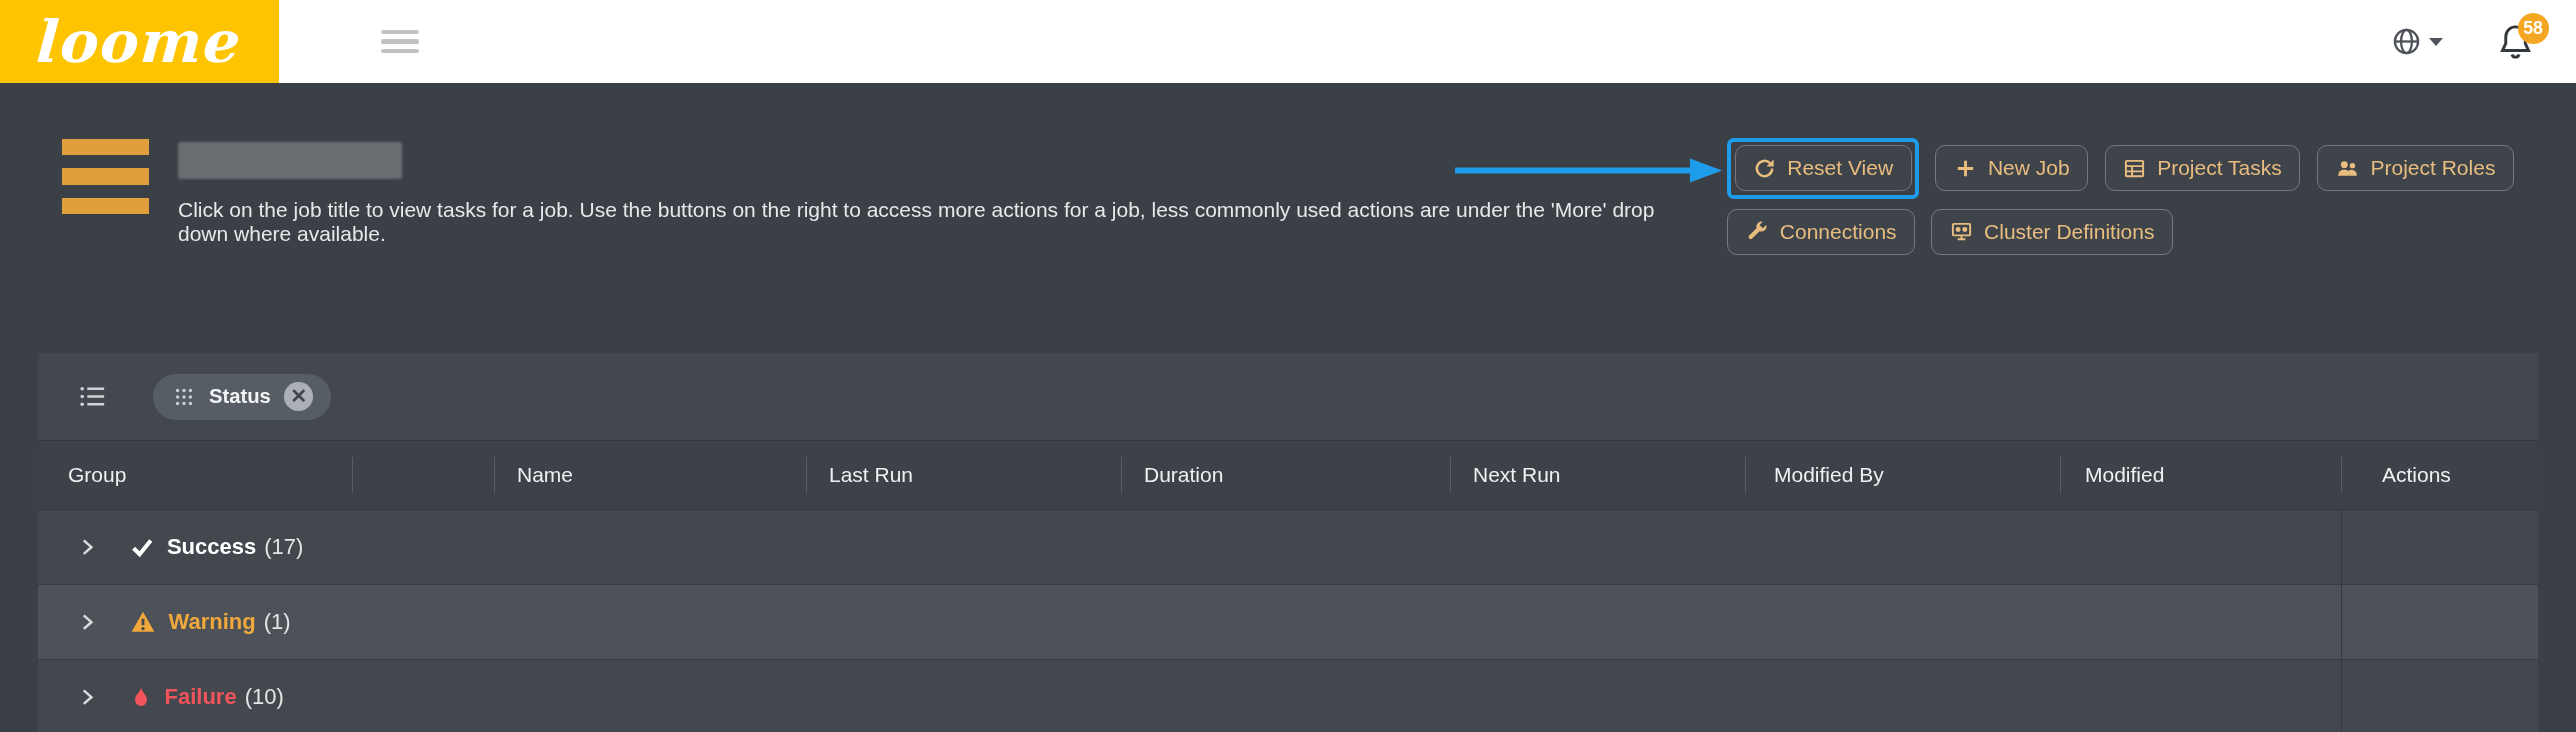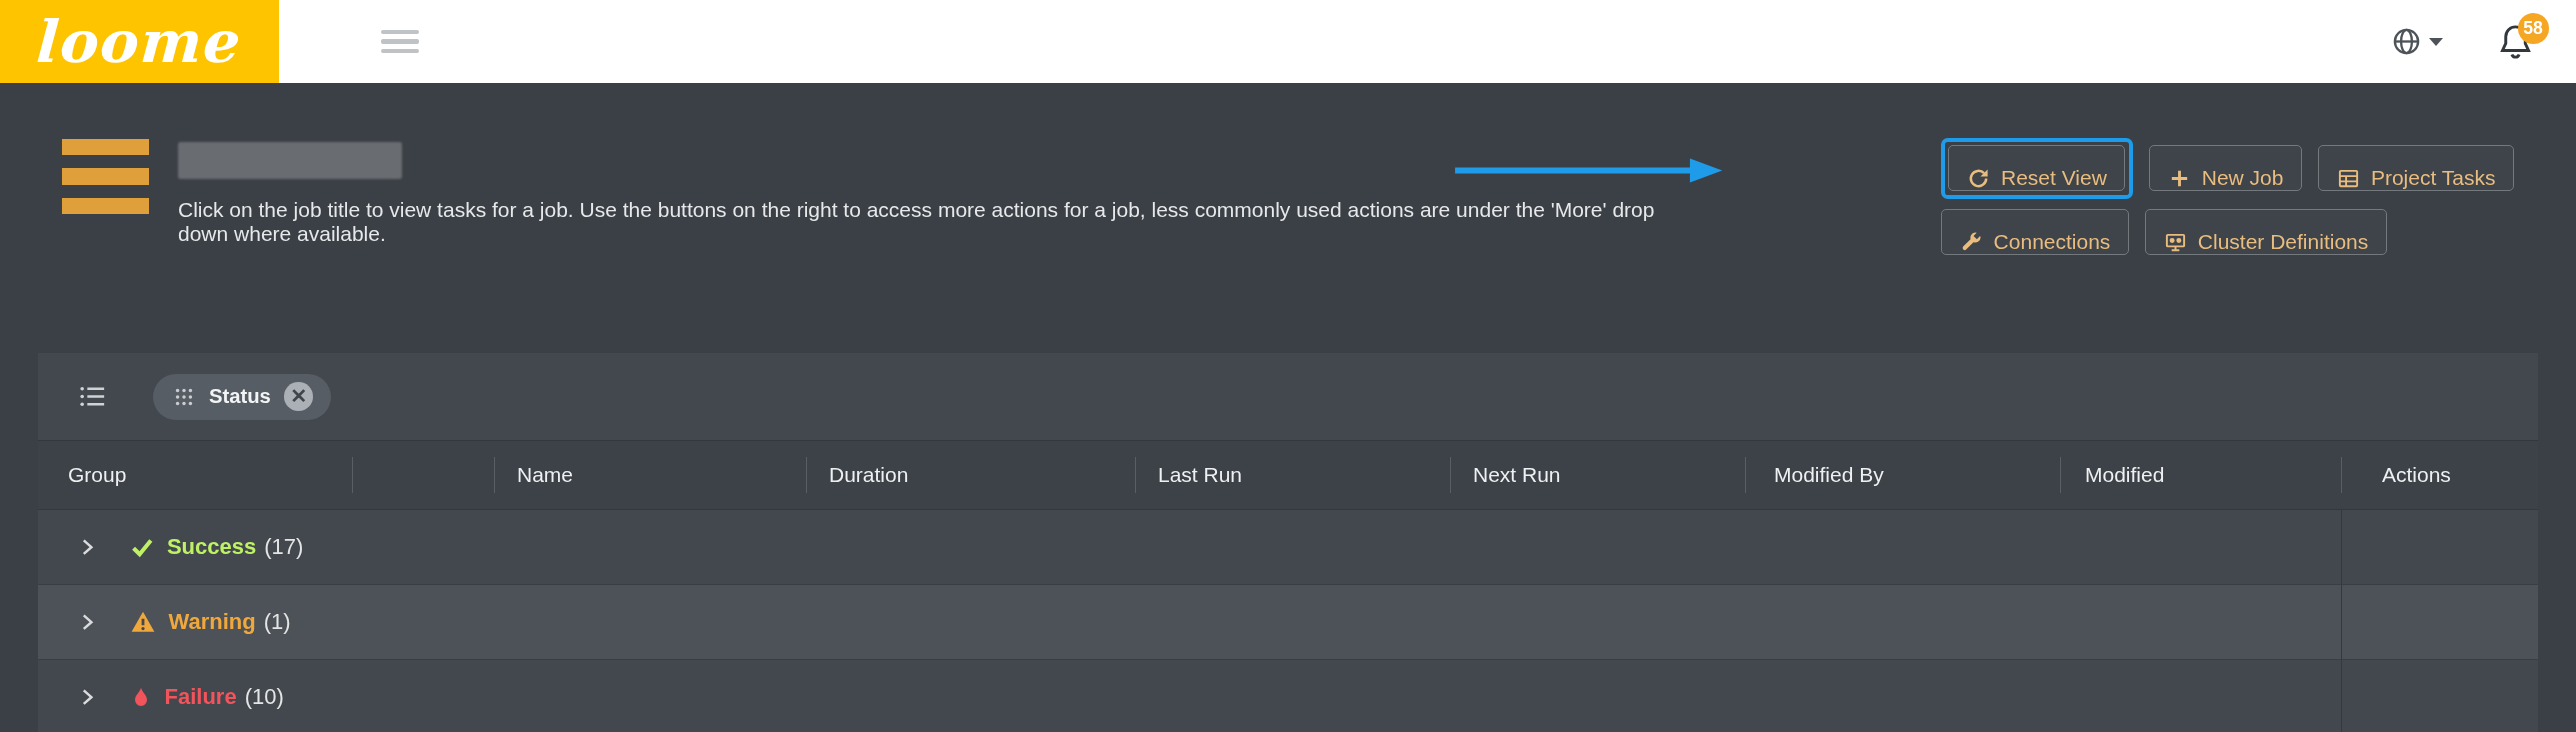--- a/index.html
+++ b/index.html
@@ -54,23 +54,23 @@
     background: #8f9296; opacity: .55; border-radius: 2.7px; filter: blur(1px);
   }
   .description {
     position: absolute; left: 178px; top: 198px; width: 1484px;
     font-size: 21px; line-height: 24px; color: #e6e8ea;
   }
 
   .actions { position: absolute; top: 138px; right: 62px; display: flex; flex-direction: column; gap: 10.2px; align-items: flex-start; }
   .actions-row { display: flex; gap: 16.3px; align-items: center; }
   .btn {
-    display: flex; align-items: flex-end; gap: 11px;
+    display: flex; align-items: center; gap: 11px;
     height: 46px; padding: 0 17.6px;
-    background: #3f444a; border: 1.4px solid #73797d; border-radius: 5px;
+    background: #3f444a; border: 1.4px solid #73797d; border-radius: 10px;
     color: #e9bd7f; font-size: 21px; font-family: "Liberation Sans", sans-serif;
     cursor: pointer; white-space: nowrap;
   }
   .btn svg { flex: 0 0 auto; }
   .highlight-box {
     border: 4.7px solid #1e9cea; border-radius: 6.8px; padding: 3.4px;
   }
   .annotation-arrow { position: absolute; left: 1450px; top: 153px; }
 
   
@@ -122,21 +122,21 @@
   .row.odd { background: #43484e; }
   .row.even { background: #4c5258; }
   .row .chev { margin-left: 39px; color: #d9dbdd; }
   .row .status-icon { margin-left: 33px; }
   .row .glabel { margin-left: 12.2px; font-weight: bold; }
   .row .gcount { margin-left: 8.1px; color: #e5e5e5; }
   .row .actions-sep {
     position: absolute; left: 2303px; top: -1.4px; bottom: -1.4px; width: 0;
     border-left: 1.4px solid #35393d;
   }
-  .t-success { color: #bef264; }
+  .t-success { color: #ffffff; }
   .t-warning { color: #f0a83c; }
   .t-failure { color: #f2545b; }
 </style>
 </head>
 <body>
 
 <div class="topbar">
   <div class="logo">
     <span class="logo-text">loome</span>
   </div>
@@ -199,20 +199,31 @@
     </button>
     <button class="btn">
       <span>
         <svg width="23" height="23" viewBox="0 0 24 24" fill="none" stroke="currentColor" stroke-width="2">
           <rect x="3" y="4" width="18" height="16" rx="1"></rect>
           <path d="M3 9.5h18M3 15h18M9.5 9.5V20"></path>
         </svg>
       </span>
       <span>Project Tasks</span>
     </button>
+    <button class="btn">
+      <span>
+        <svg width="24.4" height="23" viewBox="0 0 24 24" fill="currentColor">
+          <circle cx="9" cy="8" r="3.6"></circle>
+          <path d="M2.5 19.5a6.5 6.5 0 0 1 13 0z"></path>
+          <circle cx="17.5" cy="9" r="2.8"></circle>
+          <path d="M15.2 19.5a7.5 7.5 0 0 0-2.2-4.6 5.4 5.4 0 0 1 9 4.6z"></path>
+        </svg>
+      </span>
+      <span>Project Roles</span>
+    </button>
   </div>
   <div class="actions-row">
     <button class="btn">
       <span>
         <svg width="23" height="23" viewBox="0 0 24 24" fill="currentColor">
           <path d="M21.5 6.5a5.5 5.5 0 0 1-7.4 5.2L6.4 19.4a2.2 2.2 0 0 1-3.1-3.1l7.7-7.7A5.5 5.5 0 0 1 17.4 1.8l-3.3 3.3 3.5 3.5 3.3-3.3c.4.6.6 1.4.6 1.2z"></path>
         </svg>
       </span>
       <span>Connections</span>
     </button>
@@ -264,22 +275,22 @@
       </span>
       <span>Status</span>
       <span class="chip-close">✕</span>
     </div>
   </div>
 
   <div class="table-header">
     <div class="th c0">Group</div>
     <div class="th c1"></div>
     <div class="th c2">Name</div>
+    <div class="th c3">Last Run</div>
     <div class="th c4">Duration</div>
-    <div class="th c3">Last Run</div>
     <div class="th c5">Next Run</div>
     <div class="th c6">Modified By</div>
     <div class="th c7">Modified</div>
     <div class="th c8">Actions</div>
   </div>
 
   <div class="row odd">
     <span class="chev">
       <svg width="20.3" height="20.3" viewBox="0 0 24 24" fill="none" stroke="currentColor" stroke-width="3">
           <polyline points="8 4 17 12 8 20"></polyline>

